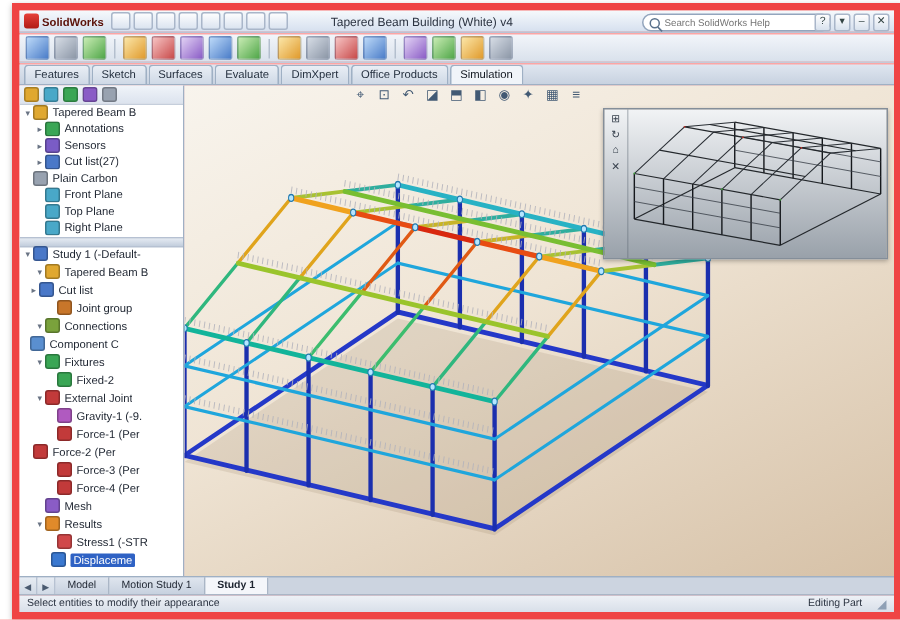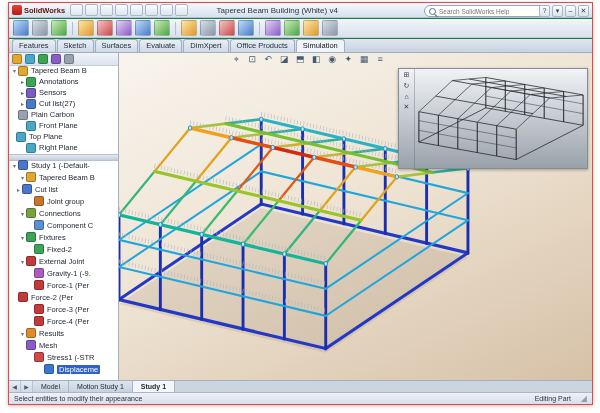--- a/index.html
+++ b/index.html
@@ -1,17 +1,17 @@
 <!DOCTYPE html>
 <html><head>
 <meta charset="utf-8">
 <style>
   html,body{margin:0;padding:0}
   body{width:600px;height:413px;background:#fff;font-family:"Liberation Sans",sans-serif;overflow:hidden;position:relative}
-  .window{position:absolute;left:8px;top:2px;width:583px;height:401px;border:1px solid #ef4444;background:#15803d;box-shadow:0 1px 4px rgba(0,0,0,.25)}
+  .window{position:absolute;left:8px;top:2px;width:583px;height:401px;border:5px solid #ef4444;background:#fca5a5;box-shadow:0 1px 4px rgba(0,0,0,.25)}
 
   
   .titlebar{position:absolute;left:0;top:0;right:0;height:15px;background:linear-gradient(#f6f9fc,#d6e0ef);border-bottom:1px solid #b8c4d6;display:flex;align-items:center;gap:2px;padding:0 3px;box-sizing:border-box}
   .logo{width:10px;height:10px;background:linear-gradient(#e6413a,#b01c16);border-radius:2px;flex:none}
   .logotext{font-size:7.5px;font-weight:bold;color:#5a1008;margin-right:3px}
   .tbico{width:11px;height:10px;border:1px solid #a9b6c9;border-radius:2px;background:linear-gradient(#fdfdfe,#dbe4f0);flex:none}
   .titletext{position:absolute;left:46%;transform:translateX(-50%);font-size:8px;color:#2c3442;white-space:nowrap}
   .search{position:absolute;right:42px;top:2px;width:116px;height:10px;background:#fff;border:1px solid #93a5bd;border-radius:6px;display:flex;align-items:center;gap:3px;padding:0 4px}
   .mag{width:5px;height:5px;border:1px solid #5a718c;border-radius:50%;position:relative;flex:none}
   .mag::after{content:"";position:absolute;width:4px;height:1px;background:#5a718c;transform:rotate(45deg);left:4px;top:6px}
@@ -161,21 +161,21 @@
       <div class="trow" style="padding-left:2px">
           <span class="tw"></span>
           <span class="tico2" style="background:#98a2b0"></span>
           <span class="tlabel">Plain Carbon</span>
         </div>
       <div class="trow" style="padding-left:10px">
           <span class="tw"></span>
           <span class="tico2" style="background:#49a8c8"></span>
           <span class="tlabel">Front Plane</span>
         </div>
-      <div class="trow" style="">
+      <div class="trow" style="padding-left:10px">
           <span class="tw"></span>
           <span class="tico2" style="background:#49a8c8"></span>
           <span class="tlabel">Top Plane</span>
         </div>
       <div class="trow" style="padding-left:10px">
           <span class="tw"></span>
           <span class="tico2" style="background:#49a8c8"></span>
           <span class="tlabel">Right Plane</span>
         </div>
     </div>
@@ -201,21 +201,21 @@
       <div class="trow" style="padding-left:18px">
           <span class="tw"></span>
           <span class="tico2" style="background:#c8762a"></span>
           <span class="tlabel">Joint group</span>
         </div>
       <div class="trow" style="padding-left:10px">
           <span class="tw">▾</span>
           <span class="tico2" style="background:#7aa23c"></span>
           <span class="tlabel">Connections</span>
         </div>
-      <div class="trow" style="padding-left:18px">
+      <div class="trow" style="">
           <span class="tw"></span>
           <span class="tico2" style="background:#5a8fd0"></span>
           <span class="tlabel">Component C</span>
         </div>
       <div class="trow" style="padding-left:10px">
           <span class="tw">▾</span>
           <span class="tico2" style="background:#3aa655"></span>
           <span class="tlabel">Fixtures</span>
         </div>
       <div class="trow" style="padding-left:18px">
@@ -247,35 +247,35 @@
           <span class="tw"></span>
           <span class="tico2" style="background:#c23a3a"></span>
           <span class="tlabel">Force-3 (Per</span>
         </div>
       <div class="trow" style="padding-left:18px">
           <span class="tw"></span>
           <span class="tico2" style="background:#c23a3a"></span>
           <span class="tlabel">Force-4 (Per</span>
         </div>
       <div class="trow" style="padding-left:10px">
+          <span class="tw"></span>
+          <span class="tico2" style="background:#8a5cc6"></span>
+          <span class="tlabel">Mesh</span>
+        </div>
+      <div class="trow" style="padding-left:10px">
           <span class="tw">▾</span>
           <span class="tico2" style="background:#e08a2a"></span>
           <span class="tlabel">Results</span>
         </div>
-      <div class="trow" style="padding-left:10px">
-          <span class="tw"></span>
-          <span class="tico2" style="background:#8a5cc6"></span>
-          <span class="tlabel">Mesh</span>
-        </div>
       <div class="trow" style="padding-left:18px">
           <span class="tw"></span>
           <span class="tico2" style="background:#d0484a"></span>
           <span class="tlabel">Stress1 (-STR</span>
         </div>
-      <div class="trow sel" style="padding-left:28px">
+      <div class="trow sel" style="padding-left:14px">
           <span class="tw"></span>
           <span class="tico2" style="background:#3a78d0"></span>
           <span class="tlabel">Displaceme</span>
         </div>
     </div>
   </div>
 
   <div class="viewport">
 
     <svg class="mainsvg" viewBox="55 31 572 301" preserveAspectRatio="none">

